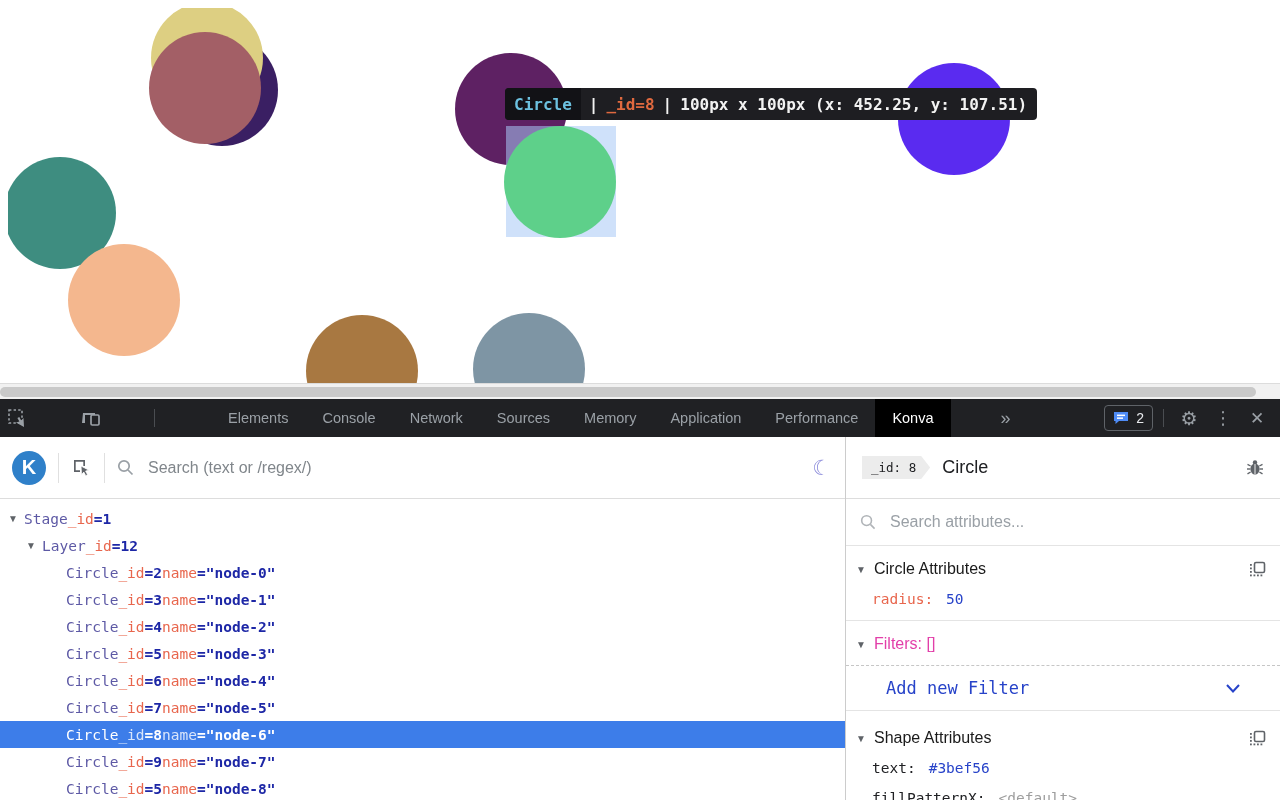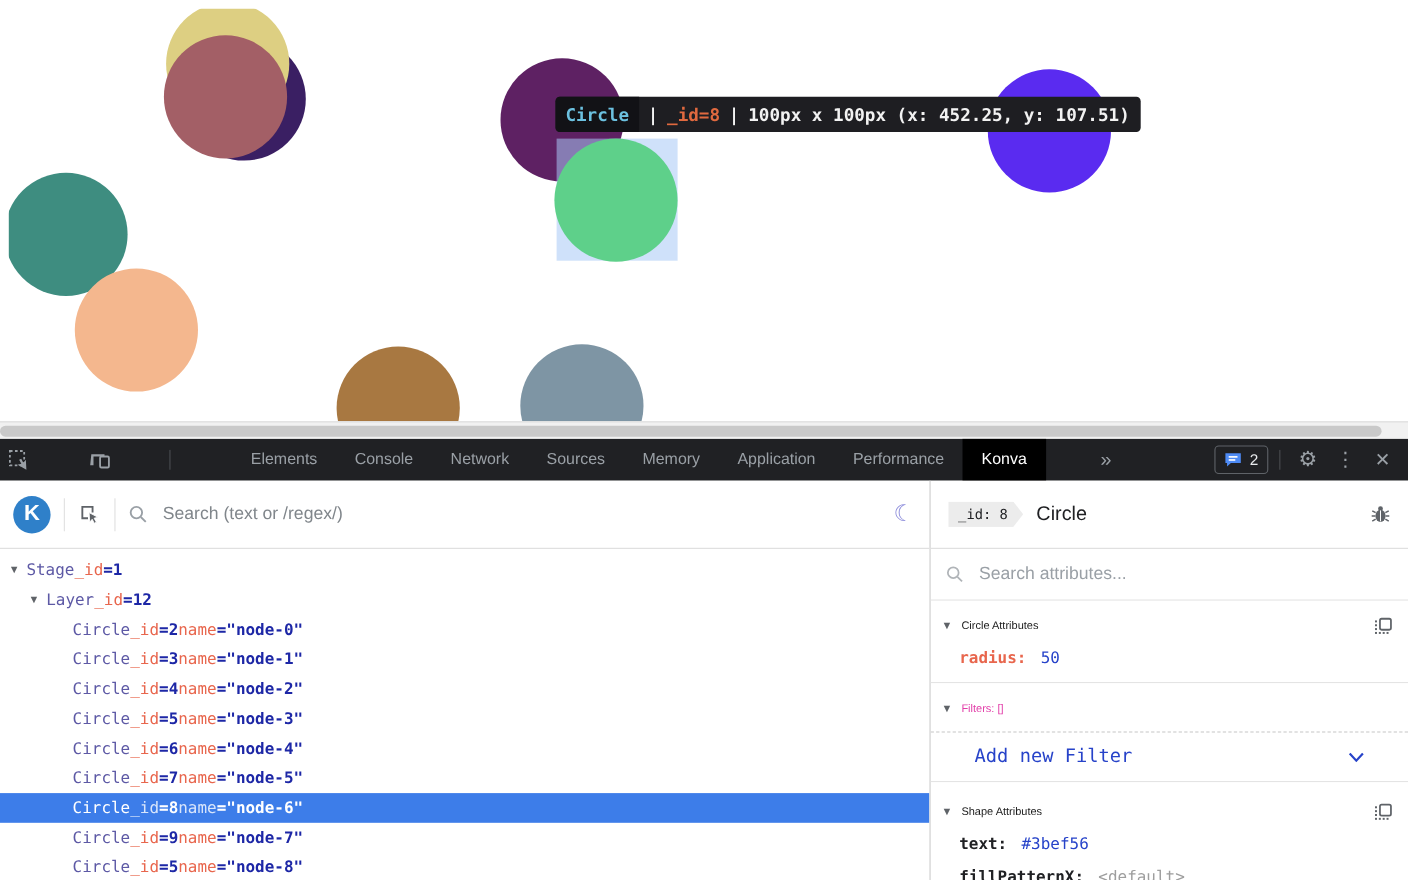--- a/index.html
+++ b/index.html
@@ -70,25 +70,25 @@
   .tree-row.selected{background:var(--selection-blue,#3d7de9);}
   .tree-row.selected .tag,.tree-row.selected .val{color:#fff;}
   .tree-row.selected .attr{color:rgba(255,255,255,0.8);}
 
   
   .attr-search{height:46px;border-bottom:1px solid #e4e4e4;display:flex;align-items:center;gap:12px;padding:0 14px;flex:0 0 auto;}
   .attr-search input{border:none;outline:none;flex:1;font-size:16px;color:#333;font-family:"Liberation Sans",sans-serif;}
   .attr-search input::placeholder{color:#9aa0a6;}
   .sec-hdr{display:flex;align-items:center;height:30px;padding:0 14px 0 10px;}
   .sec-hdr .arrow{width:18px;font-size:10px;color:#5f6368;}
-  .sec-hdr .sec-title{font-size:10px;color:#1a1a1a;}
+  .sec-hdr .sec-title{font-size:16px;color:#1a1a1a;}
   .sec-hdr .hl-icon{margin-left:auto;}
   .attr-row{display:flex;align-items:center;height:30px;padding-left:26px;
     font-family:"DejaVu Sans Mono","Liberation Mono",monospace;font-size:14.5px;}
-  .attr-row .aname{color:#202124;font-weight:bold;}
+  .attr-row .aname{color:#202124;}
   .attr-row .aname.orange{color:var(--tree-attr,#e8664d);}
   .attr-row .aval{color:var(--value-blue,#2743c9);margin-left:13px;}
   .attr-row .aval.muted{color:#9e9e9e;}
   .sec-block{border-bottom:1px solid #e4e4e4;padding:8px 0 6px 0;}
   .sec-block.dashed{border-bottom:1px dashed #c6c6c6;}
   .filters-hdr .sec-title{color:var(--filters-pink,#e23fa9);}
   .action-row{display:flex;align-items:center;height:44px;border-bottom:1px solid #e4e4e4;
     padding:0 40px;flex:0 0 auto;}
   .action-row .lbl{font-family:"DejaVu Sans Mono","Liberation Mono",monospace;font-size:17px;color:var(--action-blue,#2743c9);}
   .action-row .chev{margin-left:auto;display:flex;align-items:center;}

